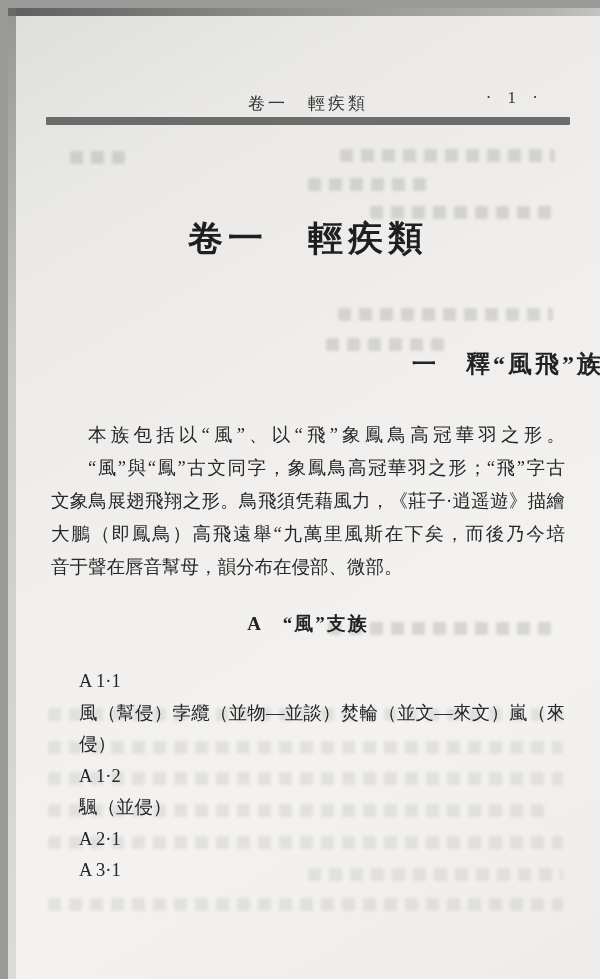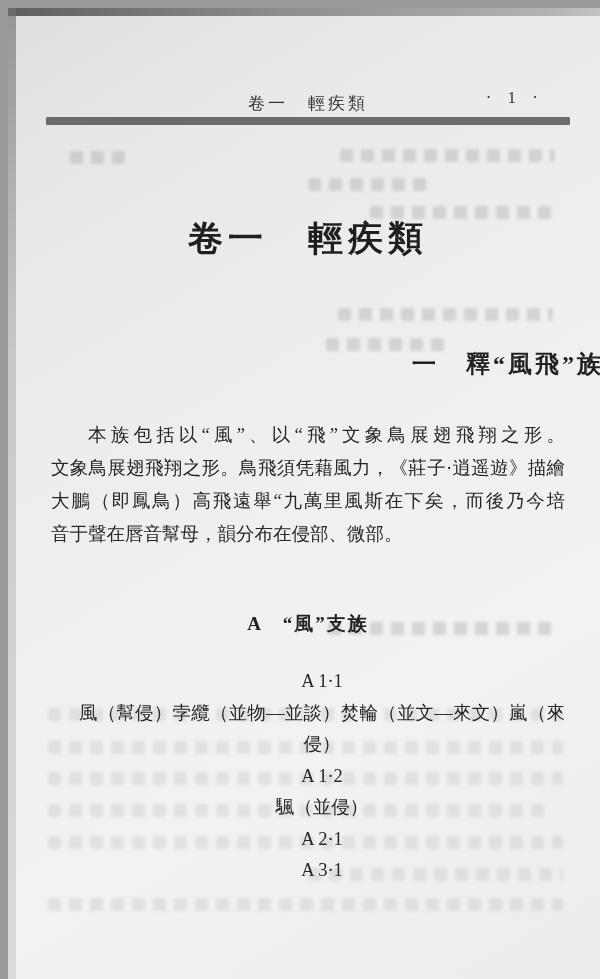--- a/index.html
+++ b/index.html
@@ -34,21 +34,21 @@
 
   .bodytext { position:absolute; top:403px; left:35px; width:530px; font-size:18.5px; color:#262626; }
   .bline { line-height:33px; height:33px; overflow:hidden; }
   .indent { text-indent:2em; }
   .jst { text-align:justify; text-align-last:justify; }
 
   .subsection-title { position:absolute; top:599px; left:0; right:0; text-align:center;
     font-size:19px; font-weight:700; letter-spacing:2px; color:#222; }
 
   .entries { position:absolute; top:650px; left:63px; width:502px; font-size:18.5px; color:#262626; }
-  .eline { line-height:31.5px; height:31.5px; overflow:hidden;text-align:center; }
+  .eline { line-height:31.5px; height:31.5px; overflow:hidden; }
 
   
   .sm { position:absolute; height:13px; filter:blur(1.6px); border-radius:3px;
     background:repeating-linear-gradient(90deg, #8f8f8d 0 13px, rgba(0,0,0,0) 13px 21px); }
   .o30 { opacity:.28; } .o18 { opacity:.16; }
   .sm1 { left:332px; top:141px; width:215px; }
   .sm2 { left:300px; top:170px; width:122px; }
   .sm3 { left:362px; top:198px; width:183px; }
   .sm4 { left:62px;  top:143px; width:55px;  }
   .sm5 { left:330px; top:300px; width:215px; }
@@ -91,21 +91,22 @@
     <span class="folio">卷一　輕疾類</span>
     <span class="pagenum">· 1 ·</span>
   </div>
   <div class="rule"></div>
 
   <div class="chapter-title">卷一　輕疾類</div>
 
   <div class="section-title">一　釋“風飛”族</div>
 
   <div class="bodytext">
-    <div class="bline indent jst">本族包括以“風”、以“飛”文象鳥展翅飛翔之形。</div>
+    <div class="bline indent jst">本族包括以“風”、以“飛”象鳳鳥高冠華羽之形。</div>
+    <div class="bline indent jst">“風”與“鳳”古文同字，象鳳鳥高冠華羽之形；“飛”字古</div>
     <div class="bline jst">文象鳥展翅飛翔之形。鳥飛須凭藉風力，《莊子·逍遥遊》描繪</div>
     <div class="bline jst">大鵬（即鳳鳥）高飛遠舉“九萬里風斯在下矣，而後乃今培風”，</div>
     <div class="bline">音于聲在唇音幫母，韻分布在侵部、微部。</div>
   </div>
 
   <div class="subsection-title">A　“風”支族</div>
 
   <div class="entries">
     <div class="eline">A 1·1</div>
     <div class="eline jst">風（幫侵）孛纜（並物—並談）焚輪（並文—來文）嵐（來</div>

